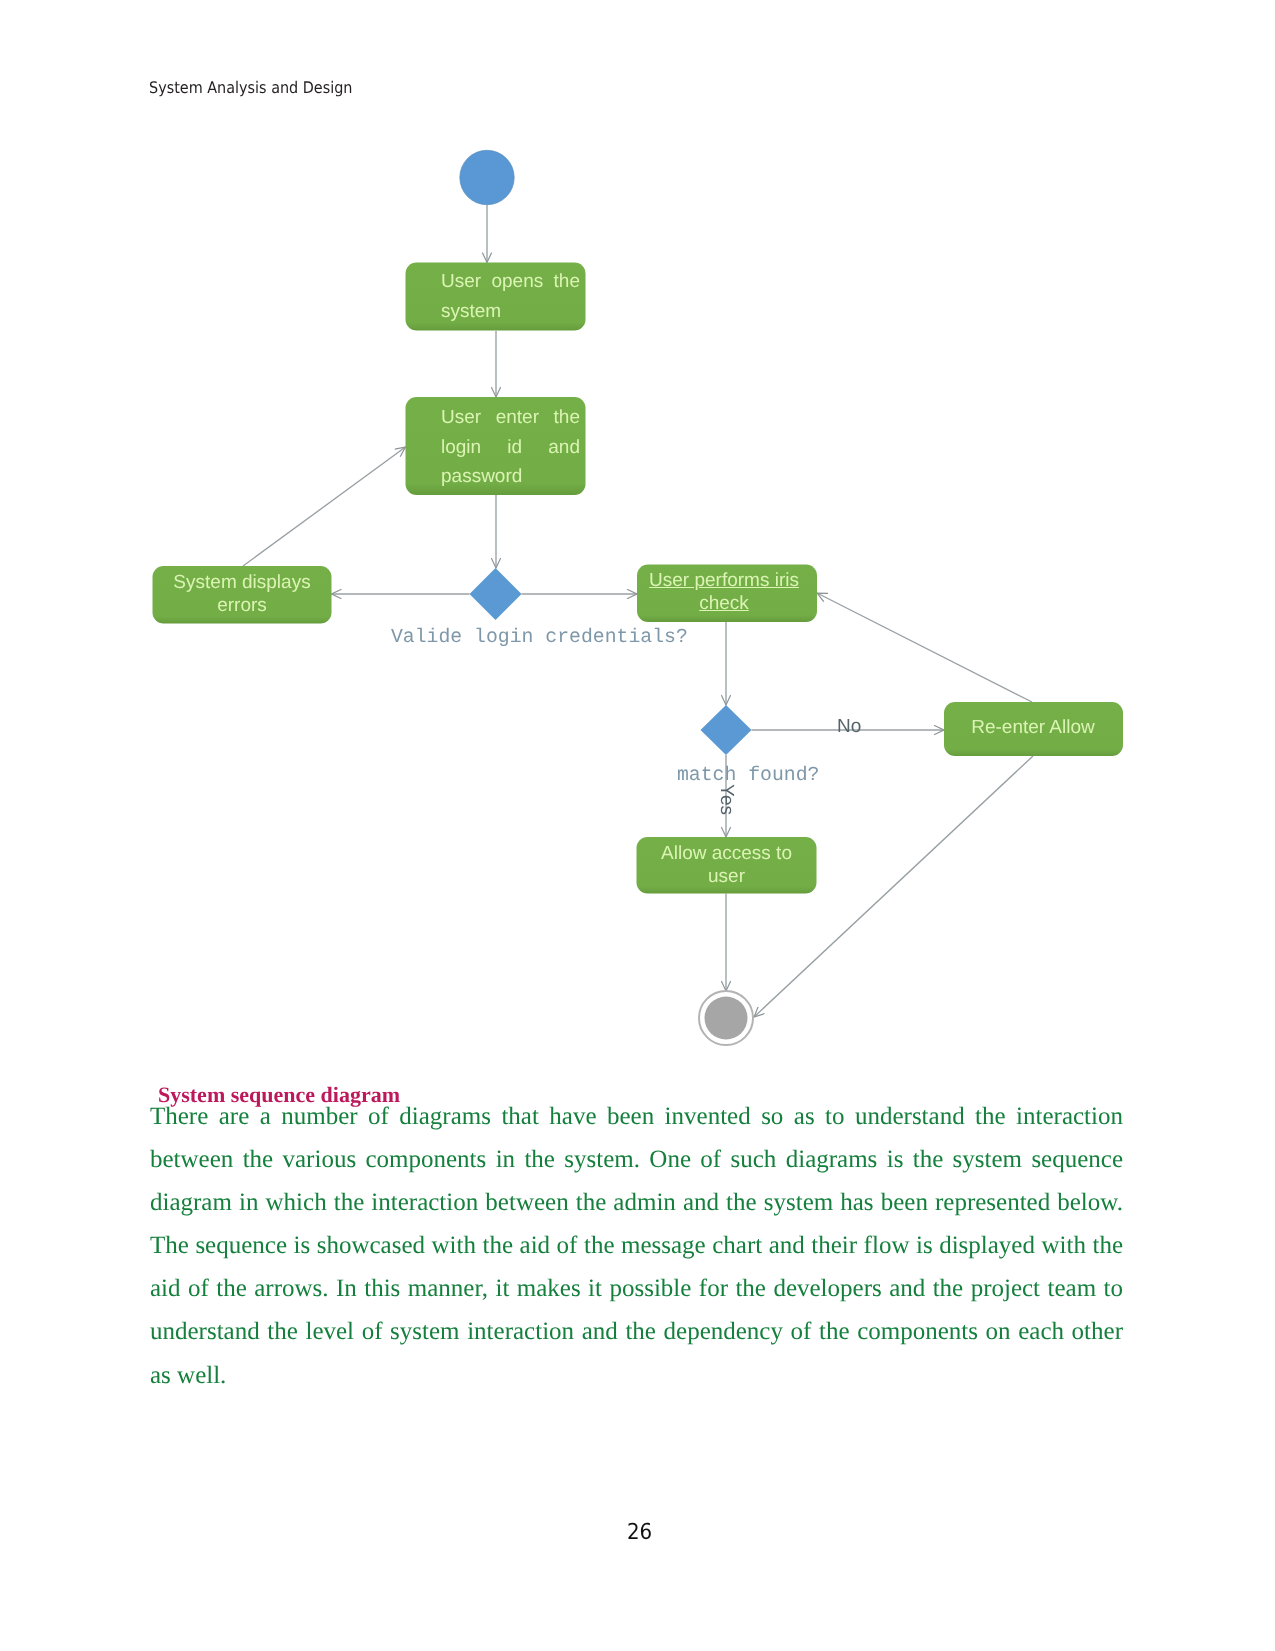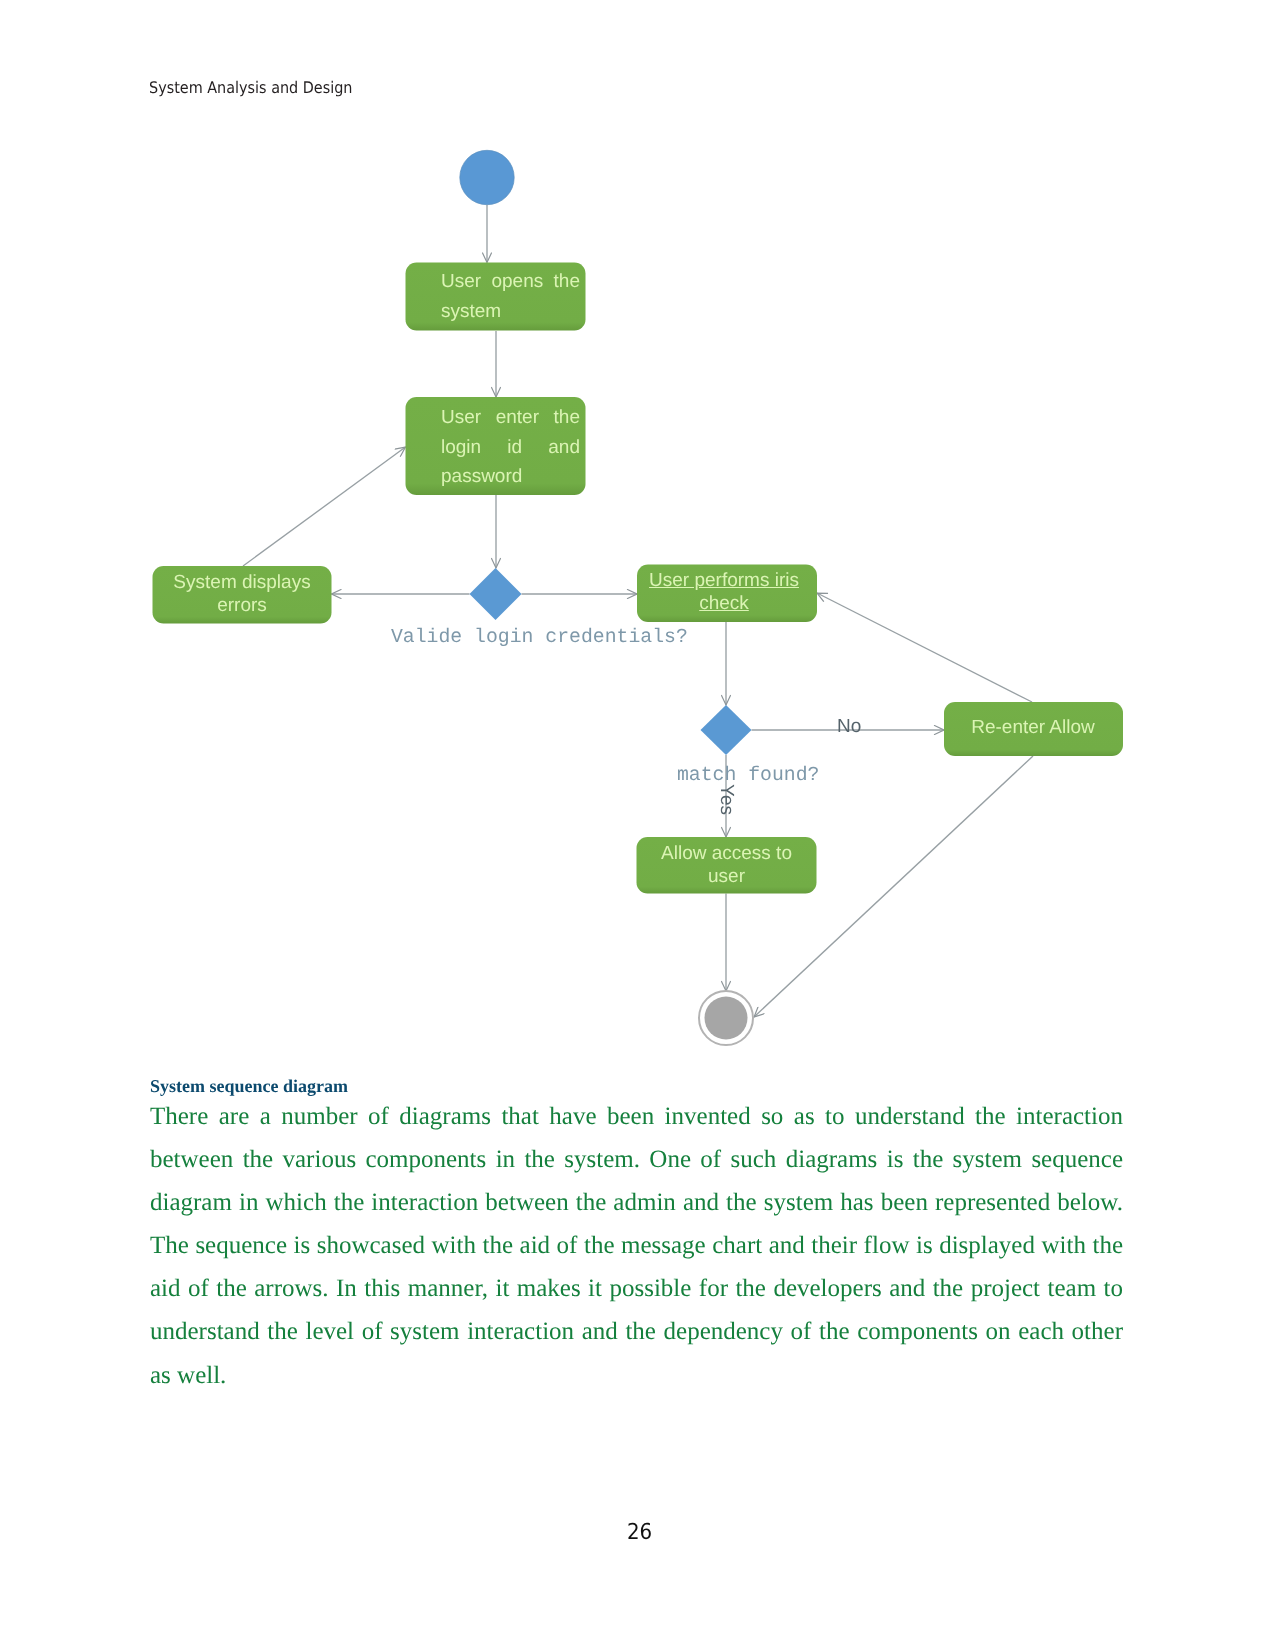--- a/index.html
+++ b/index.html
@@ -18,22 +18,22 @@
   .nlbl.just span{display:block;}
   .nlbl.ctr{text-align:center;}
   .dlbl{position:absolute;font-family:Liberation Mono, monospace;font-size:19.8px;color:#7e98a9;
         white-space:nowrap;}
   .elbl{position:absolute;font-family:"Liberation Sans",sans-serif;font-size:19px;color:#55636b;
         white-space:nowrap;}
   .elbl.rot{transform:rotate(90deg);transform-origin:left top;}
   #page-number{position:absolute;left:2px;top:1520px;width:1275px;text-align:center;
       font-family:"DejaVu Sans",sans-serif;font-stretch:condensed;font-size:22px;color:#111;}
   #body-text{position:absolute;left:150px;top:0px;width:973px;}
-  h2.section-heading{position:absolute;left:0;top:1074px;margin:0;font-family:"Liberation Serif",serif;font-weight:bold;
-      font-size:18px;color:#0c4a6e;line-height:25px;white-space:nowrap;}
+  h2.section-heading{position:absolute;left:0;top:1074px;margin:8px;font-family:"Liberation Serif",serif;font-weight:bold;
+      font-size:22px;color:#be185d;line-height:25px;white-space:nowrap;}
   p.para{position:absolute;left:0;top:1095px;width:973px;margin:0;font-family:"Liberation Serif",serif;font-size:25px;color:#15803d;
       text-align:justify;line-height:43.1px;}
 </style>
 </head>
 <body>
 
 <div class="page">
   <div id="doc-header">System Analysis and Design</div>
   <div id="diagram">
 <svg id="diagram-svg" width="1275" height="1651" viewBox="0 0 1275 1651">

